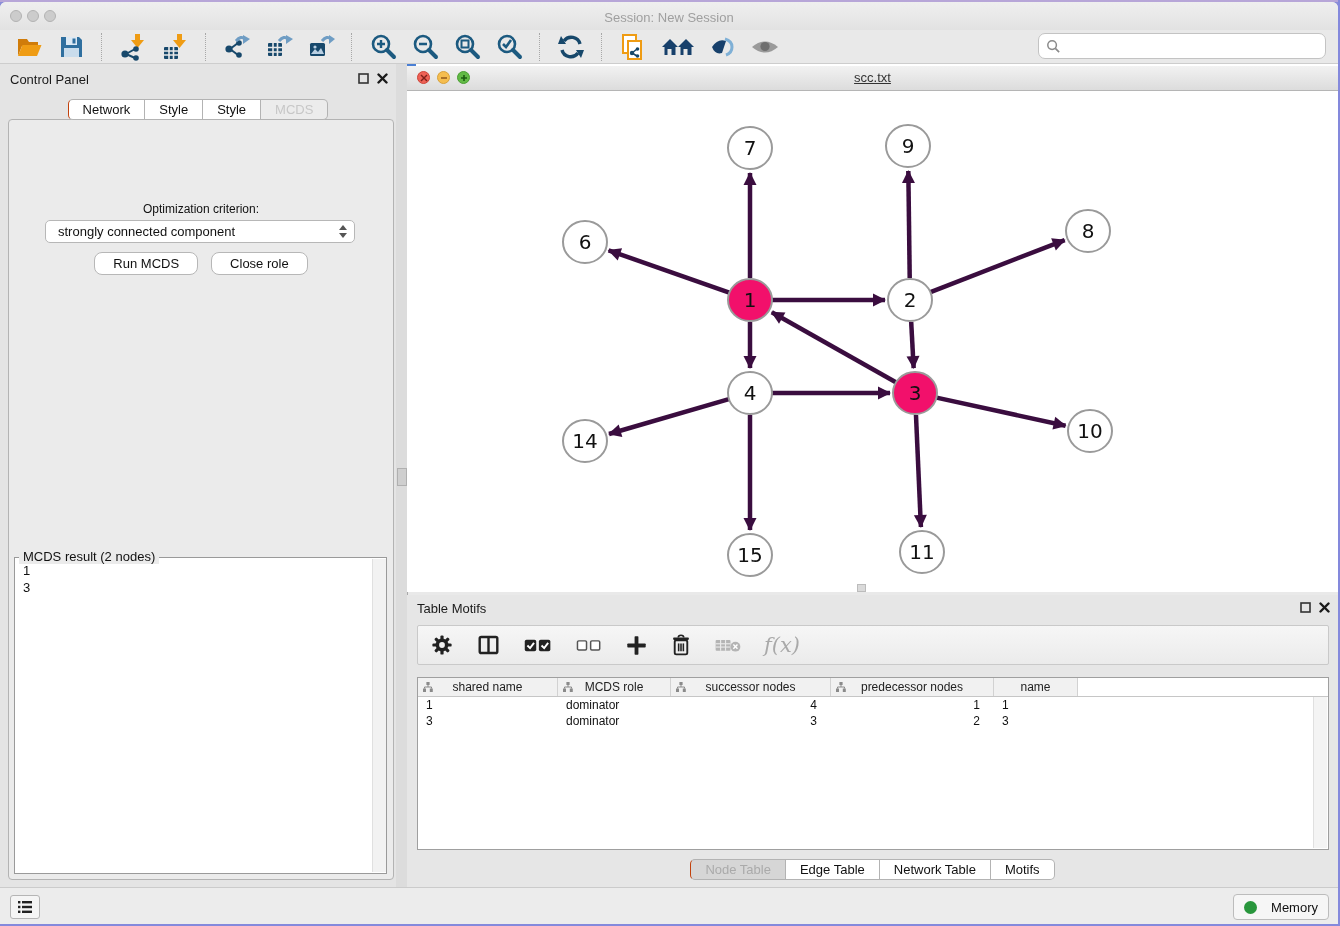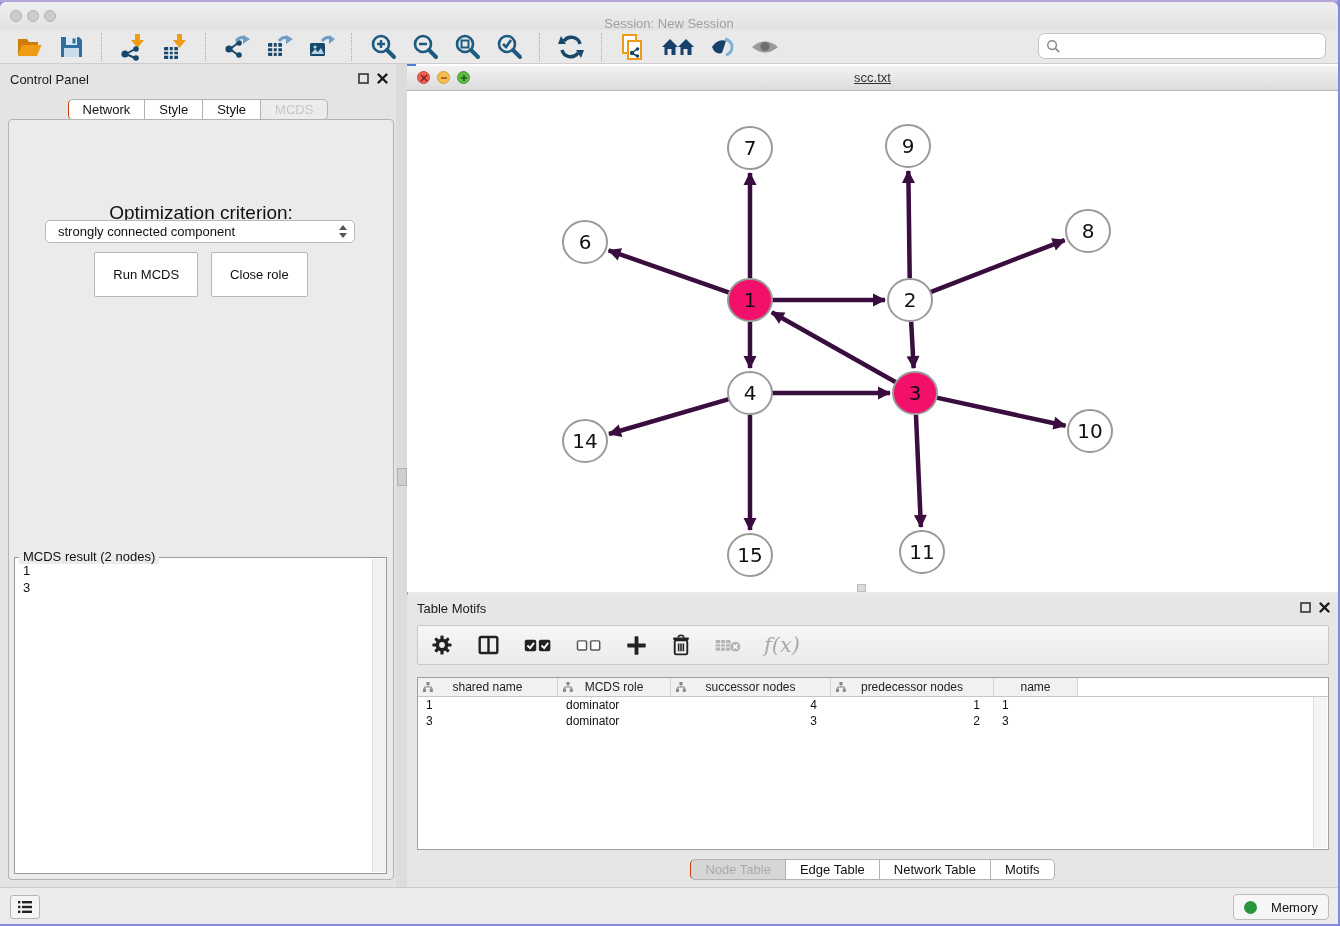--- a/index.html
+++ b/index.html
@@ -5,21 +5,21 @@
   html,body{margin:0;padding:0;}
   body{width:1340px;height:926px;position:relative;overflow:hidden;
        font-family:"Liberation Sans",sans-serif;background:#8b8ed8;}
   #app{position:absolute;top:2px;left:0;width:1338px;height:922px;background:#e9e9e9;
        border-radius:6px 6px 0 0;overflow:hidden;}
   
   #titlebar{position:absolute;top:0;left:0;right:0;height:28px;
             background:linear-gradient(#efefef,#e2e2e2);}
   .tl{position:absolute;top:8px;width:12px;height:12px;border-radius:50%;}
   .tl.gray{background:#cccccc;border:1px solid #b3b3b3;box-sizing:border-box;}
-  #titlebar .title{position:absolute;top:14px;left:0;right:0;text-align:center;
+  #titlebar .title{position:absolute;top:8px;left:0;right:0;text-align:center;
                    font-size:13px;color:#9f9f9f;}
   
   #toolbar{position:absolute;top:28px;left:0;right:0;height:34px;background:#e9e9e9;
            border-bottom:1px solid #cdcdcd;display:flex;align-items:center;padding-left:8px;box-sizing:border-box;}
   .tbtn{width:32px;height:30px;display:flex;align-items:center;justify-content:center;flex:0 0 auto;margin:0 5px;}
   .tsep{width:1px;height:28px;border-left:1px dotted #a8a8a8;margin:0 9px;flex:0 0 auto;}
   #search-box{position:absolute;right:12px;top:3px;width:288px;height:26px;background:#fff;
               border:1px solid #c3c3c3;border-radius:7px;display:flex;align-items:center;padding-left:7px;box-sizing:border-box;}
   #search-box input{border:none;outline:none;font-size:13px;width:250px;background:transparent;}
   
@@ -29,27 +29,27 @@
   #cp-pane{position:absolute;left:8px;right:2px;top:55px;bottom:8px;border:1px solid #b3b3b3;
            border-radius:4px;background:#ebebeb;}
   #control-tabs{position:absolute;top:35px;left:0;right:0;display:flex;justify-content:center;z-index:3;}
   .segbar{display:flex;}
   .segbar .seg-btn{background:#fff;border:1px solid #b3b3b3;border-left:none;
         font-family:"Liberation Sans",sans-serif;font-size:13px;color:#111;
         padding:2px 14px;height:21px;line-height:16px;cursor:default;}
   .segbar .seg-btn:first-child{border-left:1px solid #c2410c;border-radius:5px 0 0 5px;}
   .segbar .seg-btn:last-child{border-radius:0 5px 5px 0;}
   .segbar .seg-btn.active{background:#ececec;color:#c7c7c7;}
-  #opt-label{position:absolute;top:82px;left:0;right:0;text-align:center;font-size:19px;color:#111;}
+  #opt-label{position:absolute;top:82px;left:0;right:0;text-align:center;font-size:12px;color:#111;}
   #criterion-select{position:absolute;top:100px;left:36px;width:310px;height:23px;background:#fff;
         border:1px solid #b7b7b7;border-radius:5px;display:flex;align-items:center;
         padding:0 6px 0 12px;box-sizing:border-box;font-size:13px;color:#111;justify-content:space-between;}
   #cp-buttons{position:absolute;top:132px;left:0;right:0;display:flex;justify-content:center;gap:13px;}
-  .mac-btn{background:#fff;border:1px solid #b7b7b7;border-radius:2px;font-size:13px;color:#111;
-           padding:14px 18px;font-family:"Liberation Sans",sans-serif;}
+  .mac-btn{background:#fff;border:1px solid #b7b7b7;border-radius:8px;font-size:13px;color:#111;
+           padding:3px 18px;font-family:"Liberation Sans",sans-serif;}
   #result-box{position:absolute;left:5px;right:6px;top:437px;bottom:5px;border:1px solid #9a9a9a;background:#fff;}
   #result-box .legend{position:absolute;top:-9px;left:4px;background:#ebebeb;padding:0 4px;font-size:13px;color:#111;text-align:right;}
   #result-text{margin:0;padding:4px 8px;font-family:"Liberation Sans",sans-serif;font-size:13px;line-height:17px;color:#111;}
   #result-scroll{position:absolute;top:1px;bottom:1px;right:0;width:13px;background:#f2f2f2;border-left:1px solid #e0e0e0;}
   
   #v-splitter{position:absolute;left:396px;top:62px;width:11px;bottom:36px;background:#dcdcdc;border-right:1px solid #a9a9a9;}
   #v-grip{position:absolute;left:1px;top:404px;width:8px;height:16px;background:#cfcfcf;border:1px solid #b0b0b0;}
   
   #network-window{position:absolute;left:407px;top:62px;right:0;height:528px;background:#fff;}
   #nw-titlebar{position:absolute;top:2px;left:0;right:0;height:24px;

